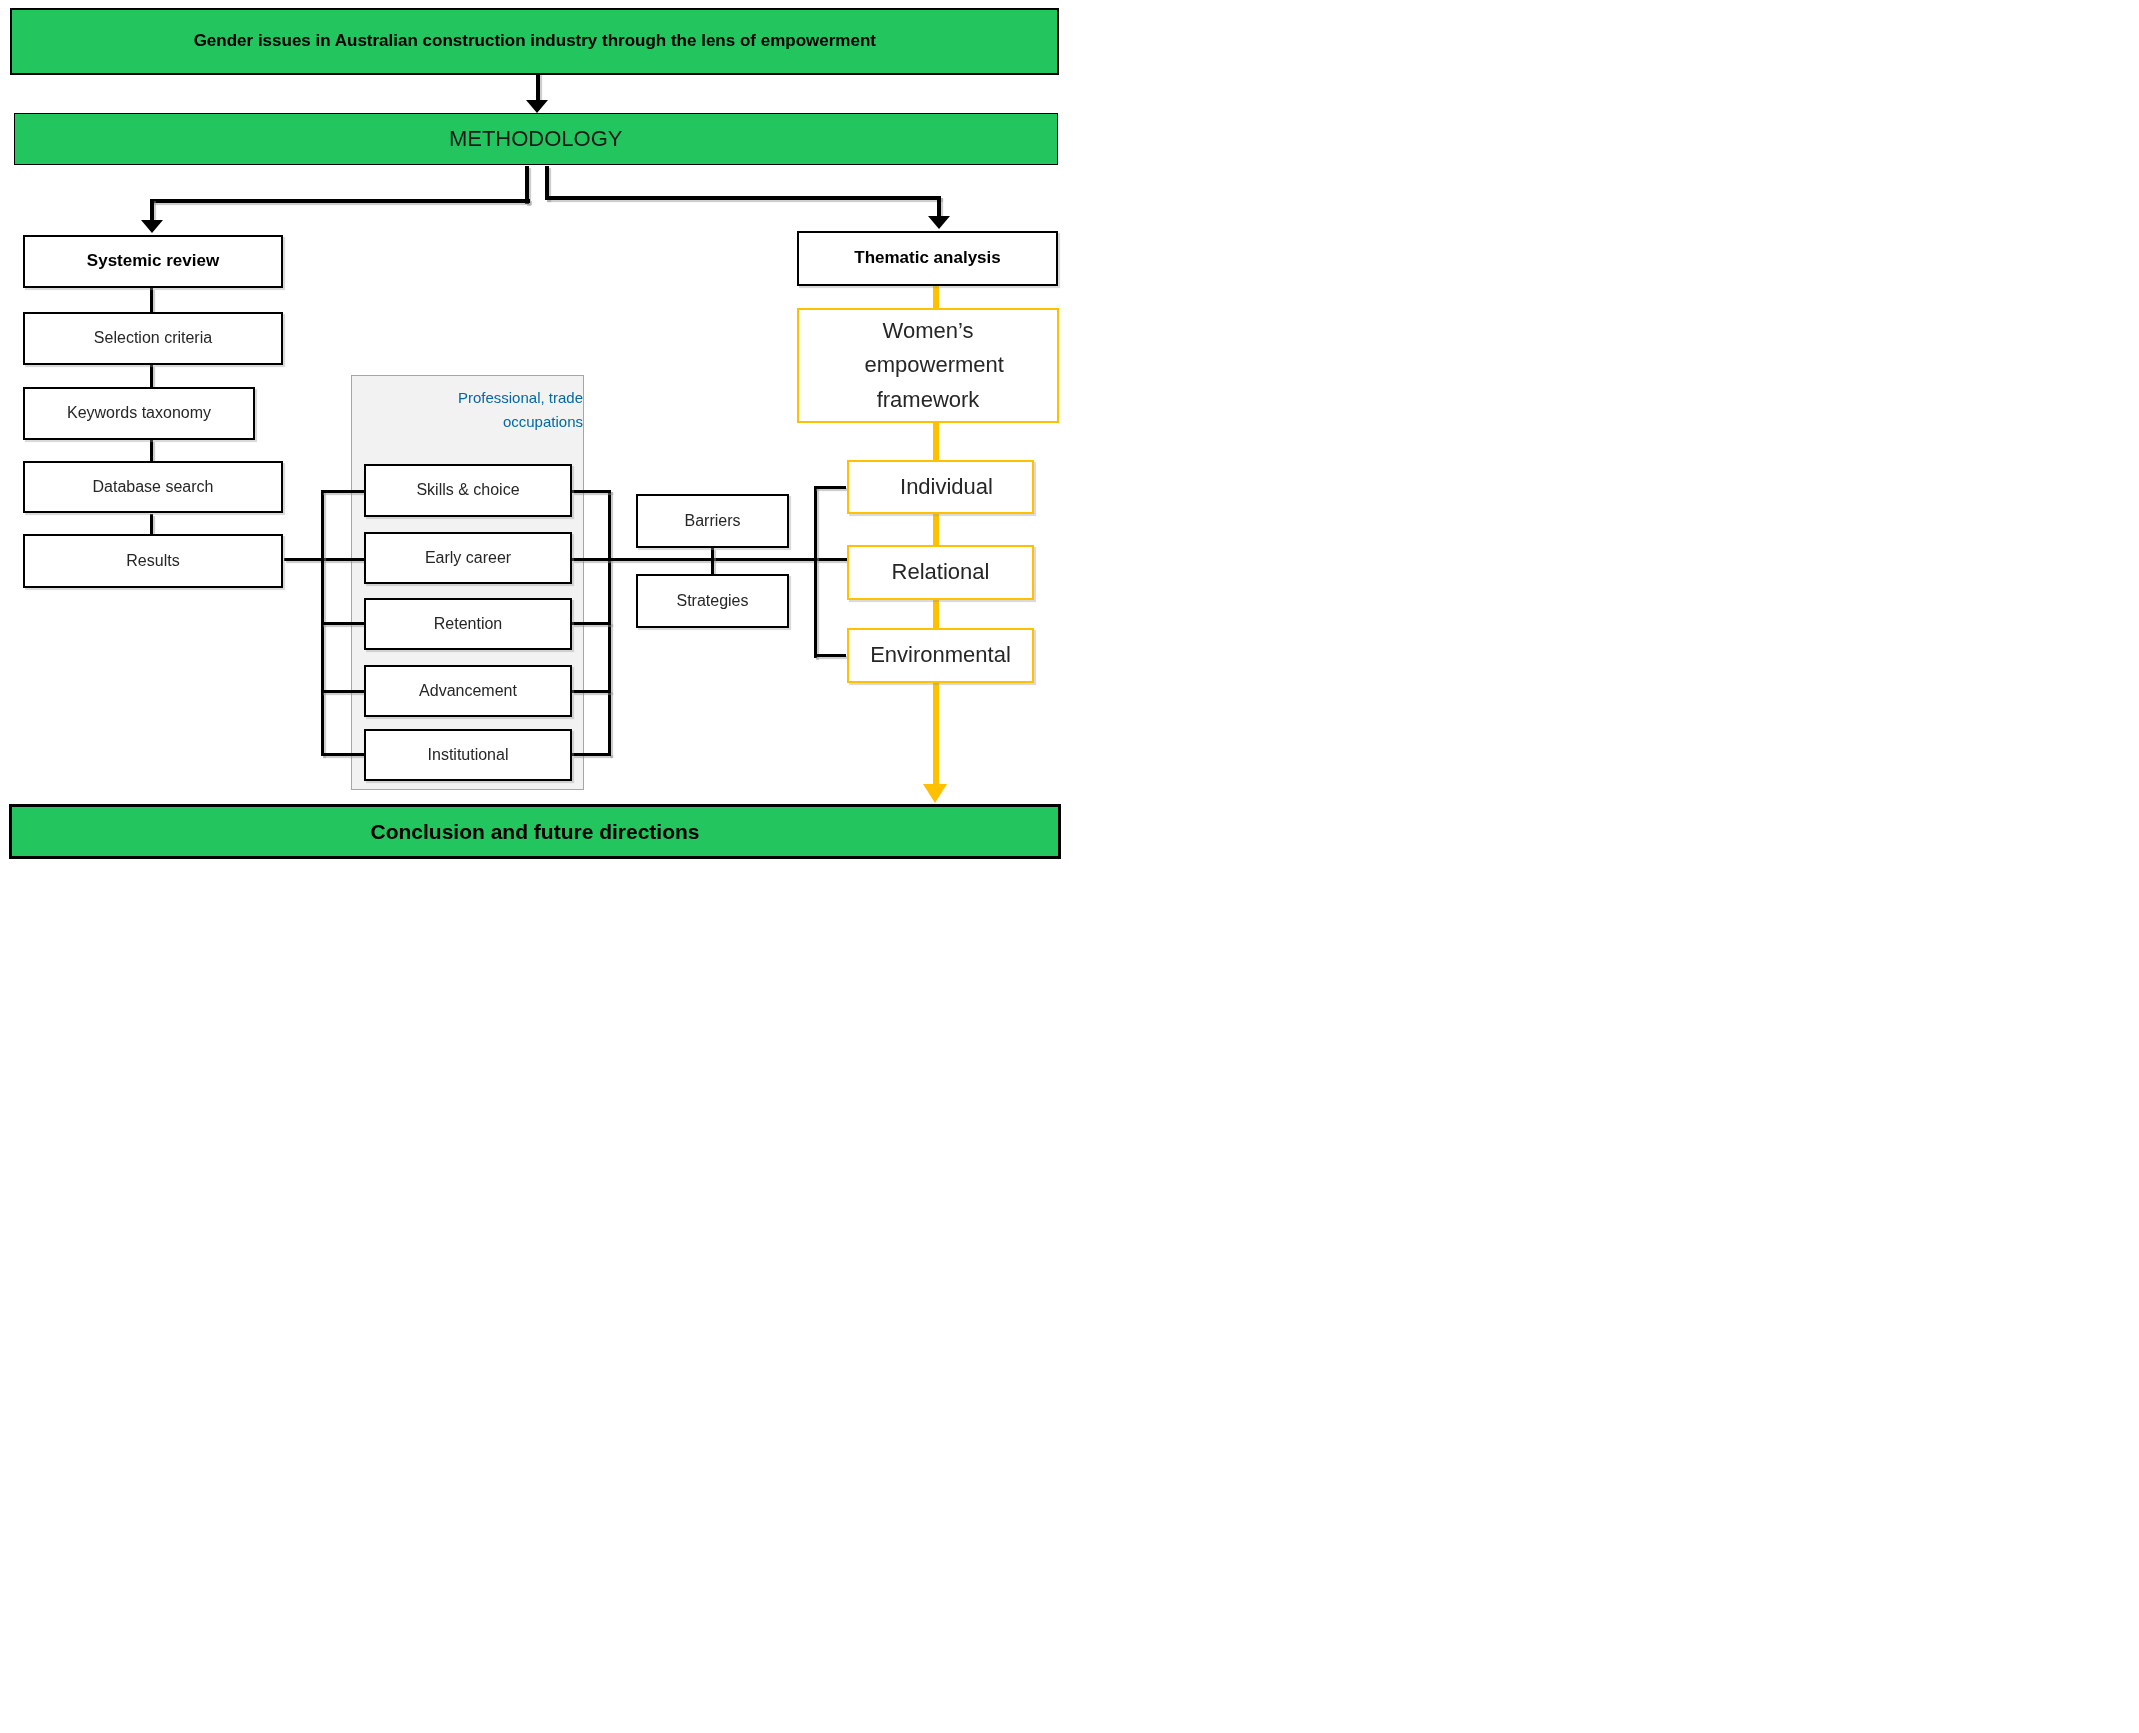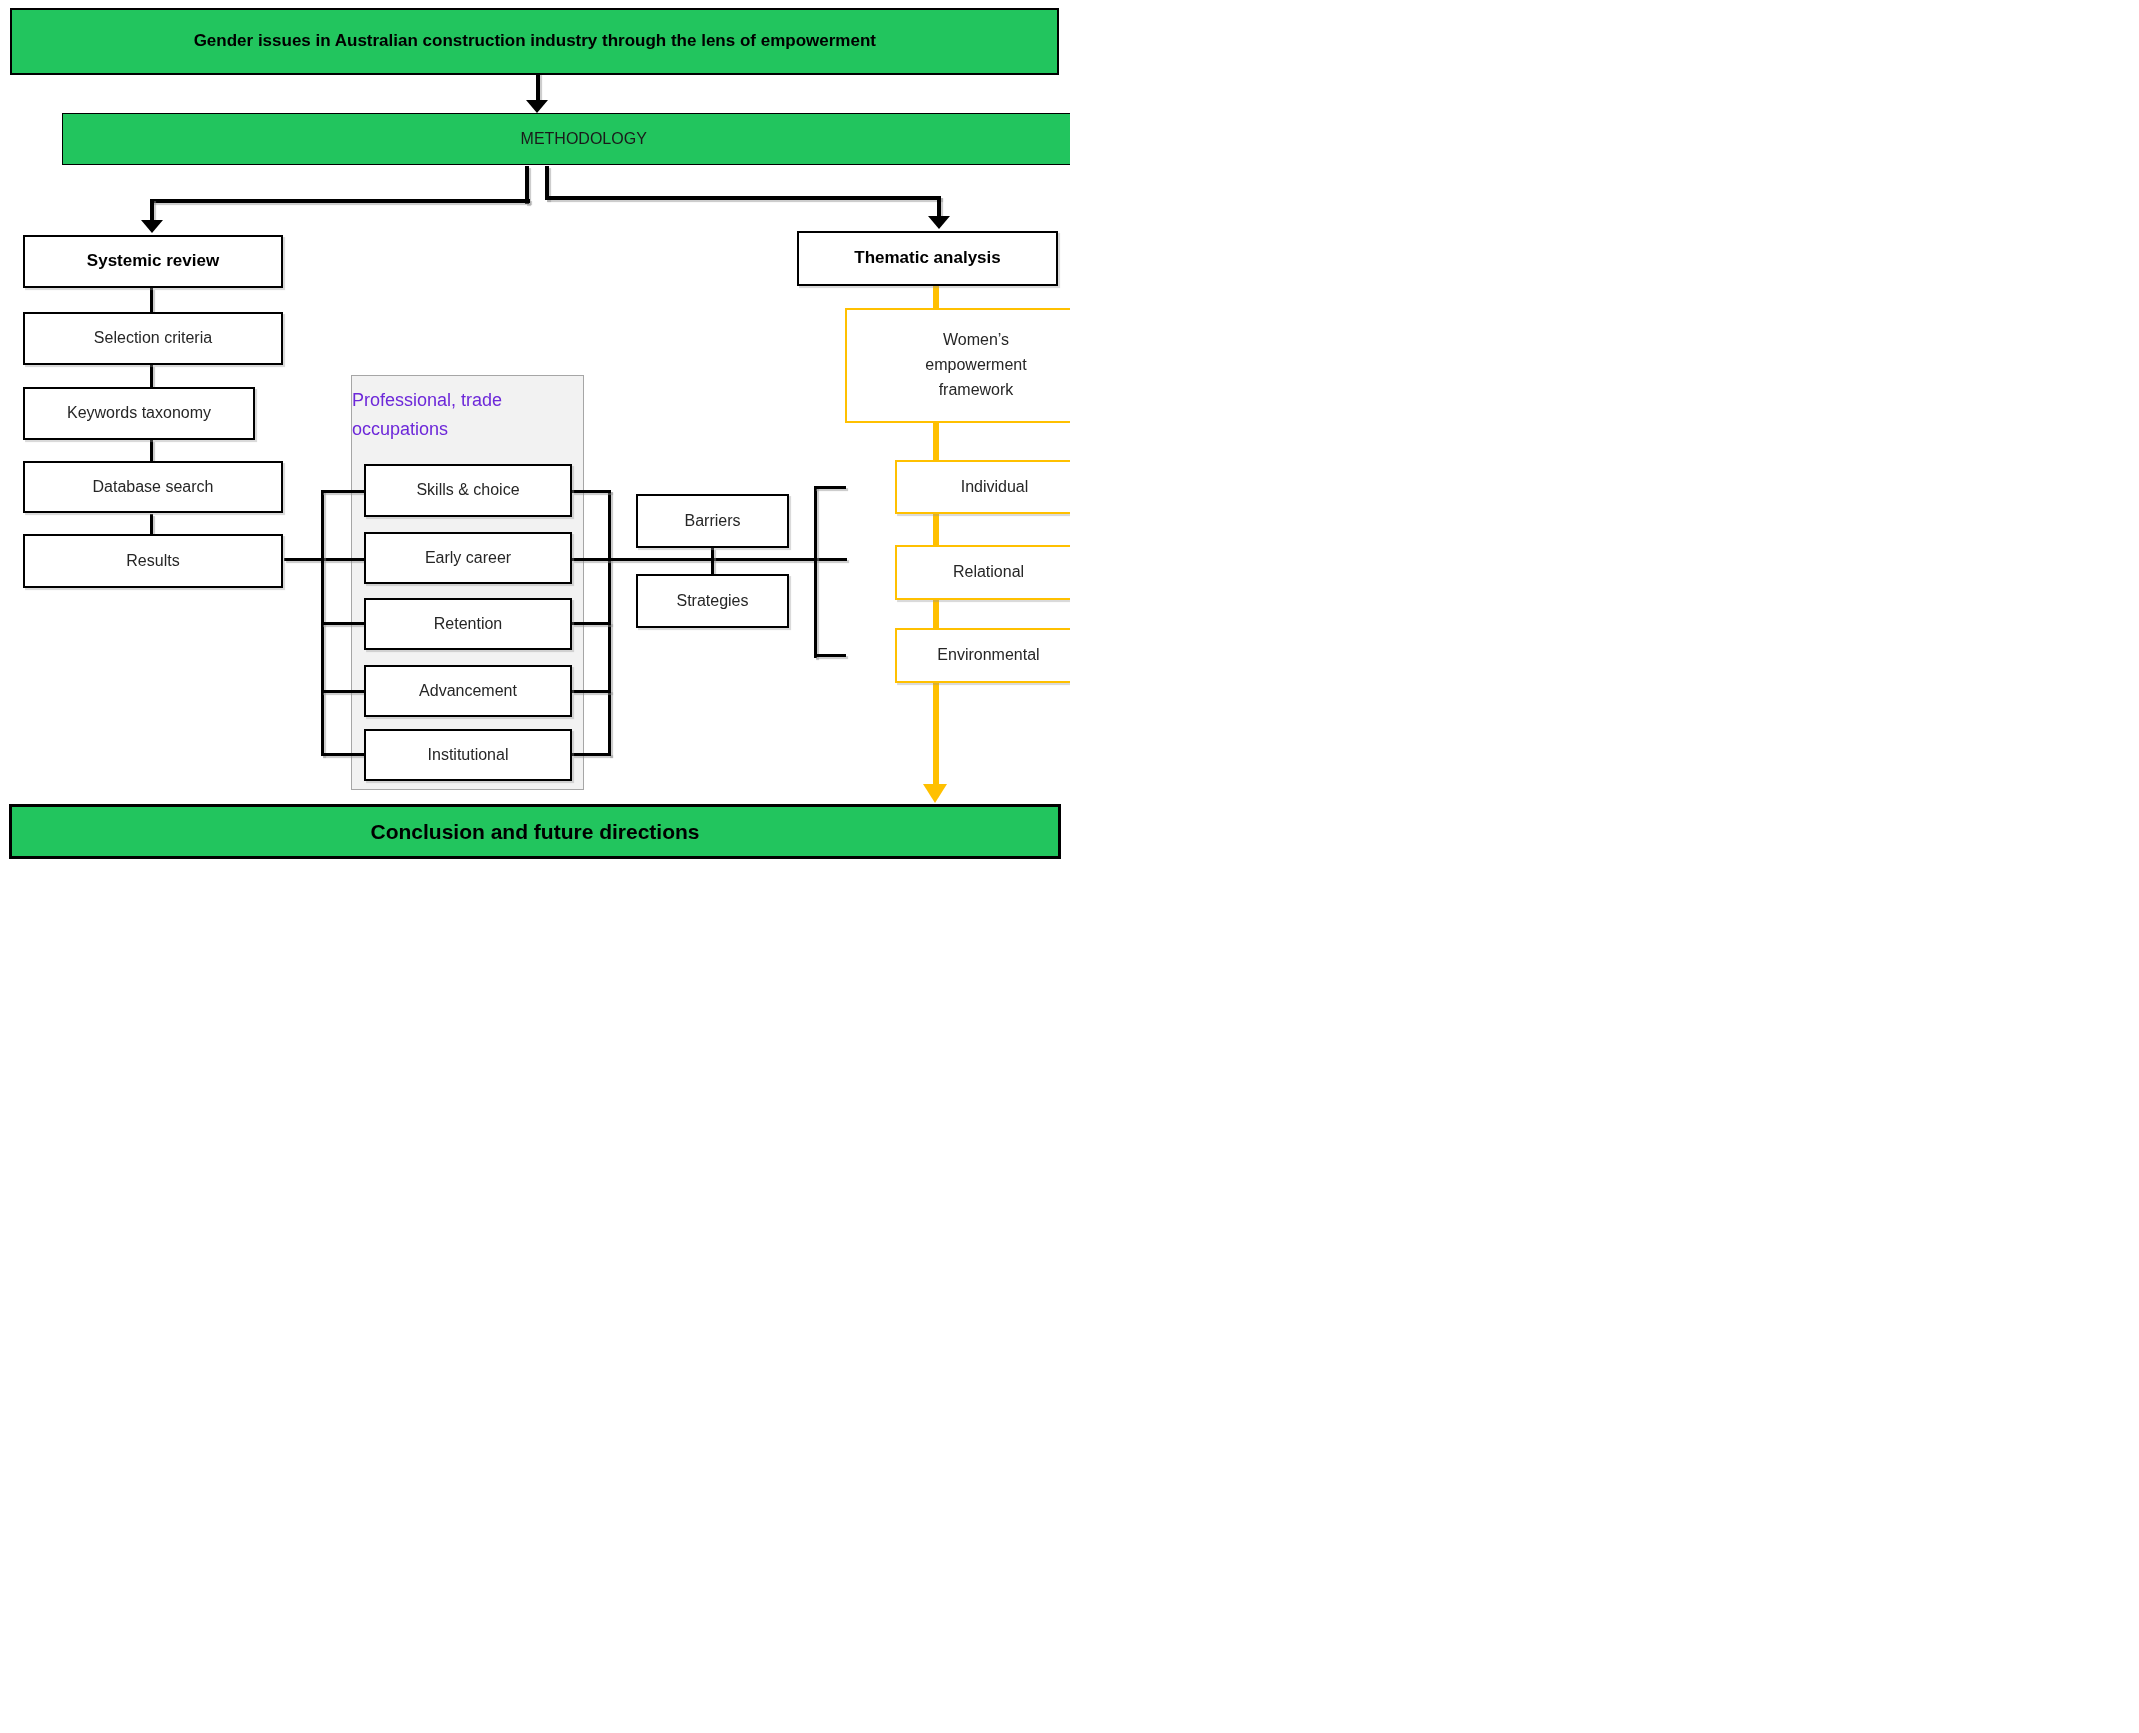--- a/index.html
+++ b/index.html
@@ -15,31 +15,31 @@
   .box.fill{background:#22c55e;}
   .box.bold{font-weight:bold;color:#000;}
   .box.big{border-width:2.7px;font-size:17px;}
   .box.thin{border-width:1.4px;}
   .box.yellow{border-color:#FFC000;}
   .box.small{box-shadow:2.1px 2.1px 0 rgba(150,150,150,0.35);}
   .group{
     position:absolute;box-sizing:border-box;background:#F2F2F2;border:1.4px solid #A6A6A6;z-index:1;
   }
   .group-title{
-    position:absolute;left:0;right:0;top:9.6px;text-align:left;font-size:18px;color:#6d28d9;
+    position:absolute;left:0;right:0;top:9.6px;text-align:right;font-size:15px;color:#0369a1;
     line-height:1.62;z-index:2;
   }
   .group-title span{display:inline-block;max-width:158px;}
   .cline{position:absolute;background:#000;z-index:2;box-shadow:2.1px 2.1px 0 rgba(145,145,145,0.45);}
   .yline{position:absolute;background:#FFC000;z-index:2;}
   .ahead{position:absolute;width:0;height:0;z-index:2;}
   .ahead.black{border-left:11px solid transparent;border-right:11px solid transparent;border-top:13.7px solid #000;}
   .ahead.yellow{border-left:12.4px solid transparent;border-right:12.4px solid transparent;border-top:19px solid #FFC000;}
   .wrapnarrow{display:inline-block;max-width:127px;line-height:1.55;}
-  .box.h24{font-size:16px;margin-left:48px;}
+  .box.h24{font-size:22px;}
 </style>
 </head>
 <body>
 
 <div class="canvas">
 
   <div class="box fill big bold" style="left:10.3px;top:7.6px;width:1049px;height:67px;">Gender issues in Australian construction industry through the lens of empowerment</div>
 
   <div class="cline" style="left:536px;top:73px;width:4.1px;height:29px;"></div>
   <div class="ahead black" style="left:526px;top:100px;"></div>

